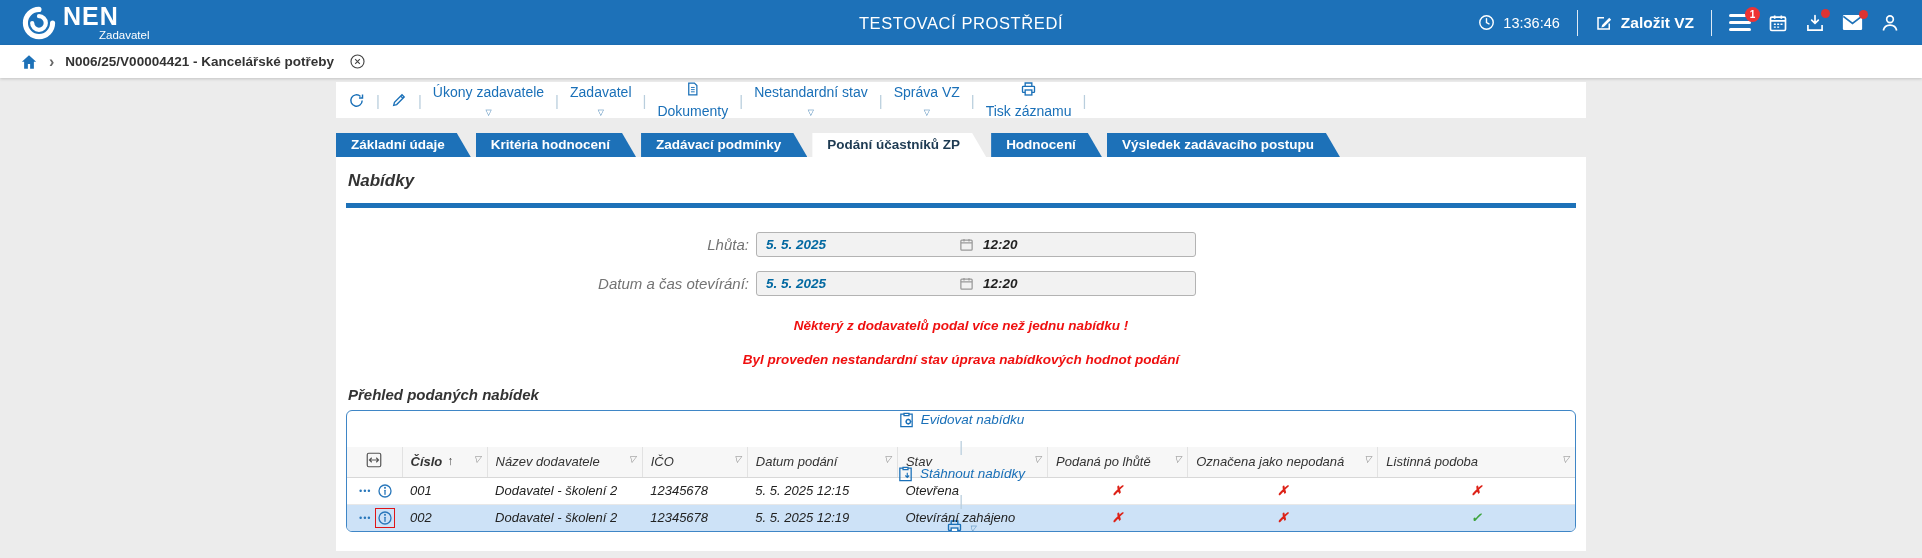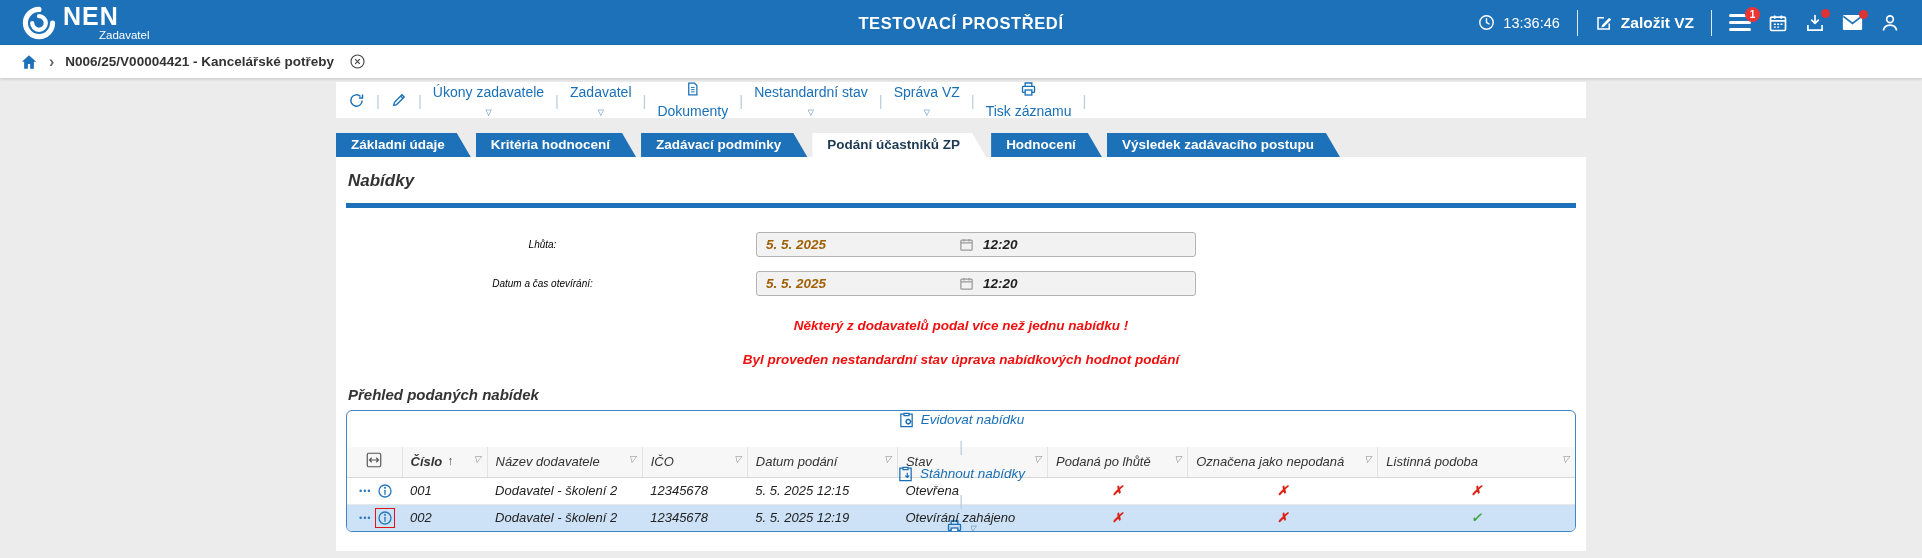--- a/index.html
+++ b/index.html
@@ -14,21 +14,21 @@
   .topbar {
     height:45px; background:#1d71b8; color:#fff;
     display:flex; align-items:center; position:relative; padding:0 22px;
   }
   .logo-wrap { display:flex; align-items:center; gap:7px; }
   .logo-text-block { display:flex; flex-direction:column; line-height:1; }
   .logo-main { font-size:25px; font-weight:bold; letter-spacing:1px; }
   .logo-sub  { font-size:11.5px; margin-top:1px; margin-left:36px; font-weight:normal; }
   .topbar-title {
     position:absolute; left:50%; top:50%; transform:translate(-50%,-50%);
-    font-size:16.5px; font-weight:bold; letter-spacing:.6px; white-space:nowrap;
+    font-size:16.5px; font-weight:normal; letter-spacing:.6px; white-space:nowrap;
   }
   .topbar-right { margin-left:auto; display:flex; align-items:center; gap:17px; }
   .tb-group { display:flex; align-items:center; gap:8px; cursor:pointer; }
   .tb-time { font-size:14.5px; }
   .tb-create { font-size:15.5px; font-weight:bold; }
   .tb-divider { width:1px; height:26px; background:rgba(255,255,255,.85); }
   .tb-icon { position:relative; cursor:pointer; }
   .badge {
     position:absolute; top:-7px; right:-9px; min-width:15px; height:15px;
     background:#e33; color:#fff; border-radius:8px; font-size:10px;
@@ -71,26 +71,26 @@
   .tab.active { background:#fff; color:#1d3a52; }
 
   
   .panel { background:#fff; padding-bottom:19px; min-height:388px;font-style:italic; }
   .page-heading { padding:14px 12px 0; font-size:17px; font-weight:bold; color:#333; }
   .heading-rule { height:5px; background:#1d71b8; margin:12px 10px 0; }
 
   
   .form { margin-top:24px; }
   .form-row { display:flex; align-items:center; margin-bottom:14px; }
-  .form-label { width:420px; text-align:center; color:#000000; font-size:10px; padding-right:7px; }
+  .form-label { width:420px; text-align:right; color:#737373; font-size:15px; padding-right:7px; }
   .dt-field {
     width:440px; height:25px; background:#f2f2f2; border:1px solid #b3b3b3;
     border-radius:3px; display:flex; align-items:center;
   }
-  .dt-date { width:196px; padding-left:9px; font-weight:bold; font-size:13.5px; color:#a16207; }
+  .dt-date { width:196px; padding-left:9px; font-weight:bold; font-size:13.5px; color:#0369a1; }
   .dt-cal { color:#999; margin:0 2px 0 6px; }
   .dt-time { font-weight:bold; font-size:13.5px; color:#222; margin-left:7px; }
 
   
   .warnings { margin-top:22px; text-align:center; }
   .warning-line { color:#ef1010; font-weight:bold; font-size:13.5px; margin-bottom:19px; }
 
   
   .offers-title { margin:14px 0 7px; padding-left:12px; font-size:15px; font-weight:bold; color:#333; }
   .grid-panel { margin:0 10px; border:1.5px solid #3f86c6; border-radius:6px; overflow:hidden; background:#fff; }

